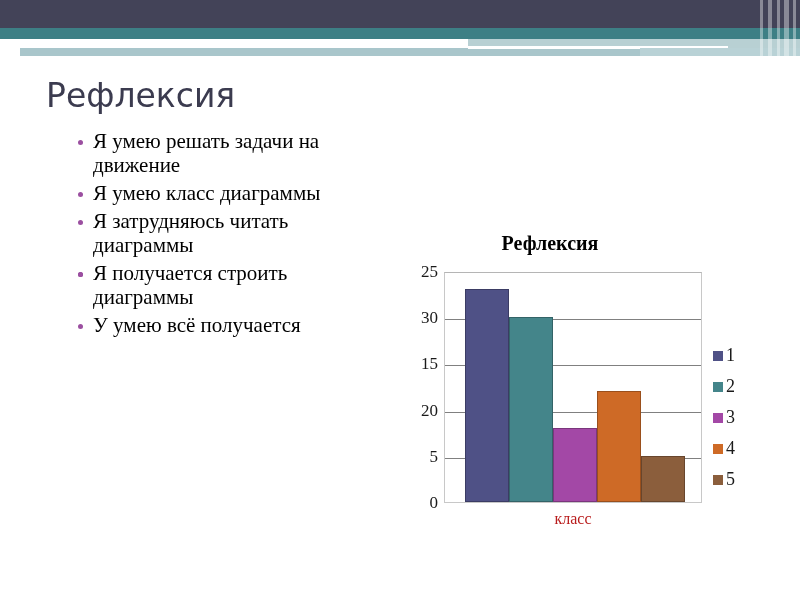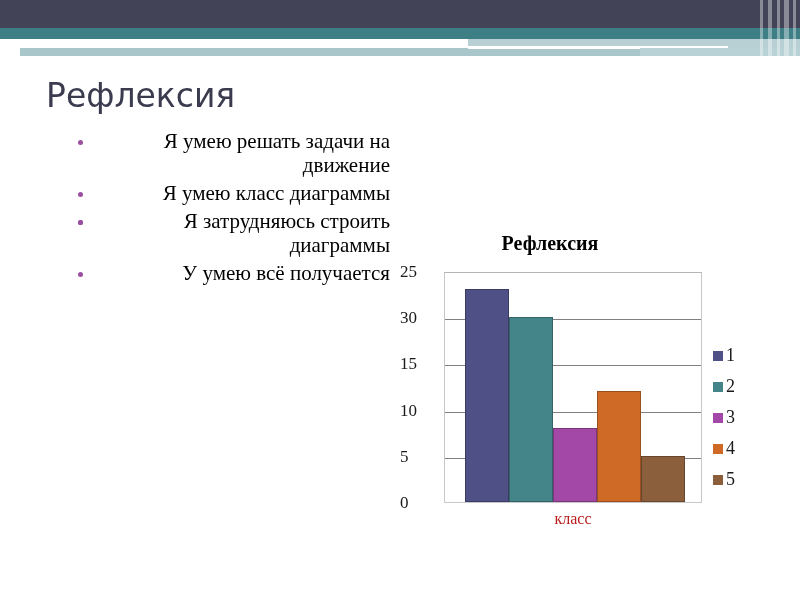--- a/index.html
+++ b/index.html
@@ -103,21 +103,20 @@
     left: 78px;
     top: 130px;
     width: 312px;
     list-style: none;
     margin: 0;
     padding: 0;
     font-family: "Liberation Serif", "DejaVu Serif", serif;
     font-size: 21px;
     line-height: 1.14;
     color: #000000;
-    text-align: right;
   }
   .bullet-list li {
     position: relative;
     padding-left: 15px;
     margin-bottom: 4px;
   }
   .bullet-list li .dot {
     position: absolute;
     left: 0;
     top: 10px;
@@ -160,21 +159,21 @@
     position: absolute;
     left: 0;
     width: 100%;
     height: 1px;
     background: #808080;
   }
   .ytick {
     position: absolute;
     right: 304px;
     width: 36px;
-    text-align: left;
+    text-align: right;
     font-family: "Liberation Serif", "DejaVu Serif", serif;
     font-size: 17px;
     color: #1a1a1a;
     transform: translateY(-50%);
   }
   .ytick-wrap {
     position: absolute;
     left: 0;
     top: 44px;
     width: 44px;
@@ -256,38 +255,42 @@
   <li>
     <span class="dot"></span>
     <span>Я умею решать задачи на движение</span>
   </li>
   <li>
     <span class="dot"></span>
     <span>Я умею класс диаграммы</span>
   </li>
   <li>
     <span class="dot"></span>
-  </li>
-  <li>
-    <span class="dot"></span>
-    <span>Я затрудняюсь строить диаграммы</span>
+    <span>Я затрудняюсь читать диаграммы</span>
+  </li>
+  <li>
+    <span class="dot"></span>
+  </li>
+  <li>
+    <span class="dot"></span>
+    <span>Я получается строить диаграммы</span>
   </li>
   <li>
     <span class="dot"></span>
     <span>У умею всё получается</span>
   </li>
 </ul>
 
 <div class="chart">
   <div class="chart-title">Рефлексия</div>
 
   <div class="ytick-wrap" id="ytick-wrap">
       <div class="ytick" style="top: 231px;">0</div>
       <div class="ytick" style="top: 184.8px;">5</div>
-      <div class="ytick" style="top: 138.6px;">10</div>
+      <div class="ytick" style="top: 138.6px;">20</div>
       <div class="ytick" style="top: 92.4px;">15</div>
       <div class="ytick" style="top: 46.2px;">30</div>
       <div class="ytick" style="top: 0px;">25</div>
     </div>
 
   <div class="plot">
     <div id="gridlines">
         <div class="gridline" style="top: 184.8px;"></div>
         <div class="gridline" style="top: 138.6px;"></div>
         <div class="gridline" style="top: 92.4px;"></div>

